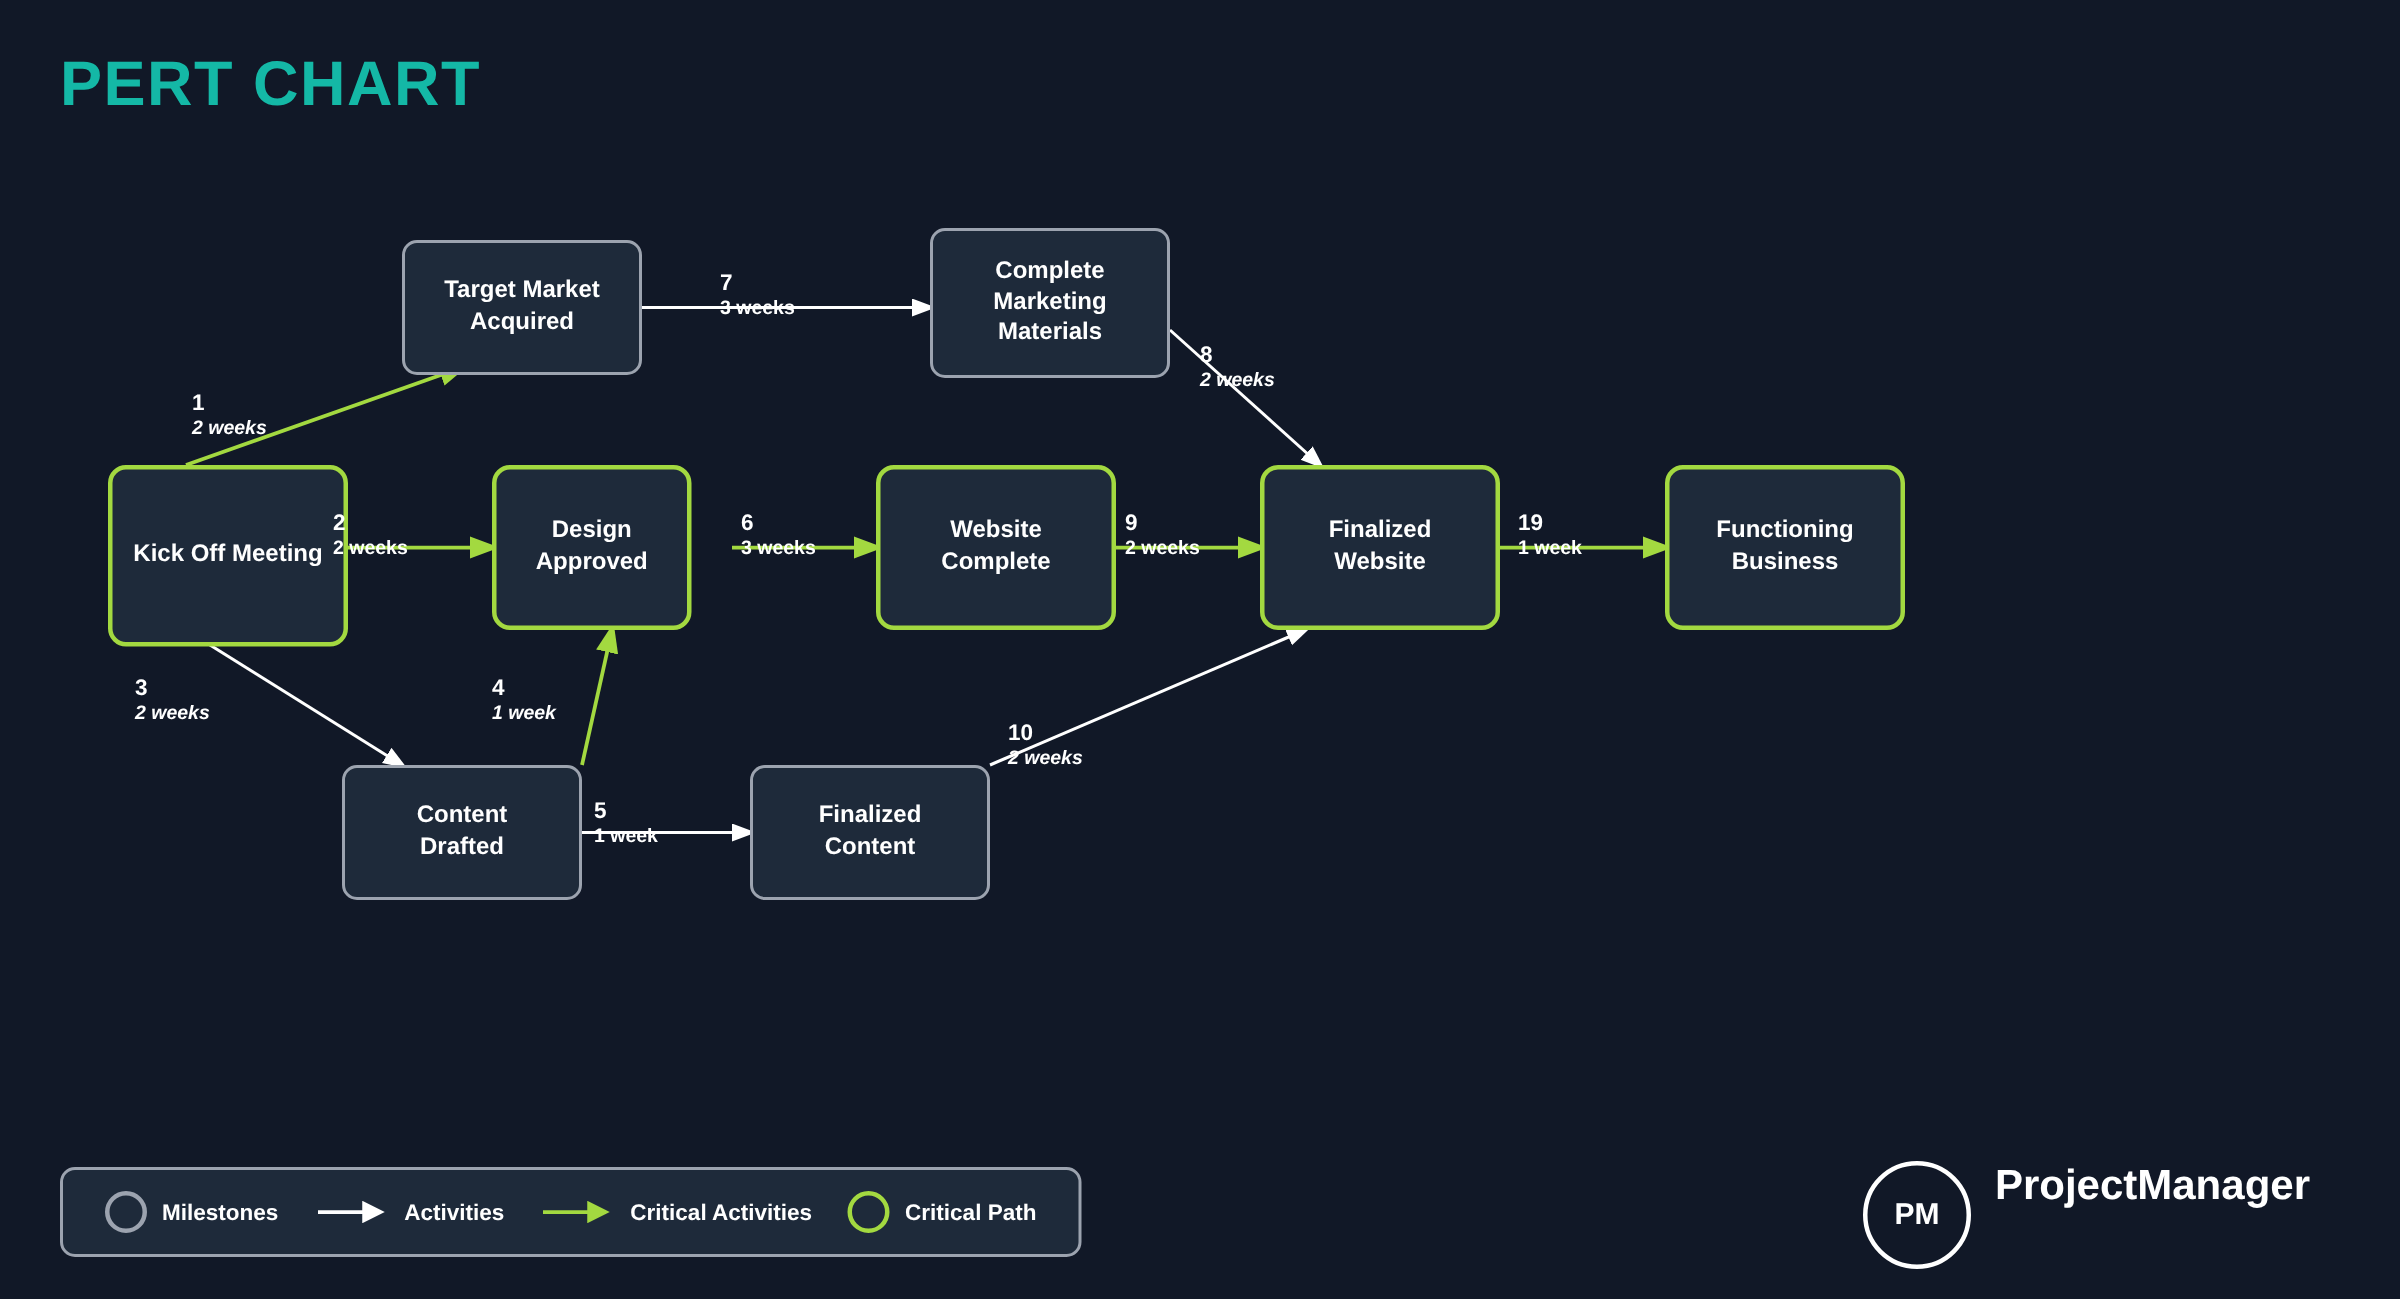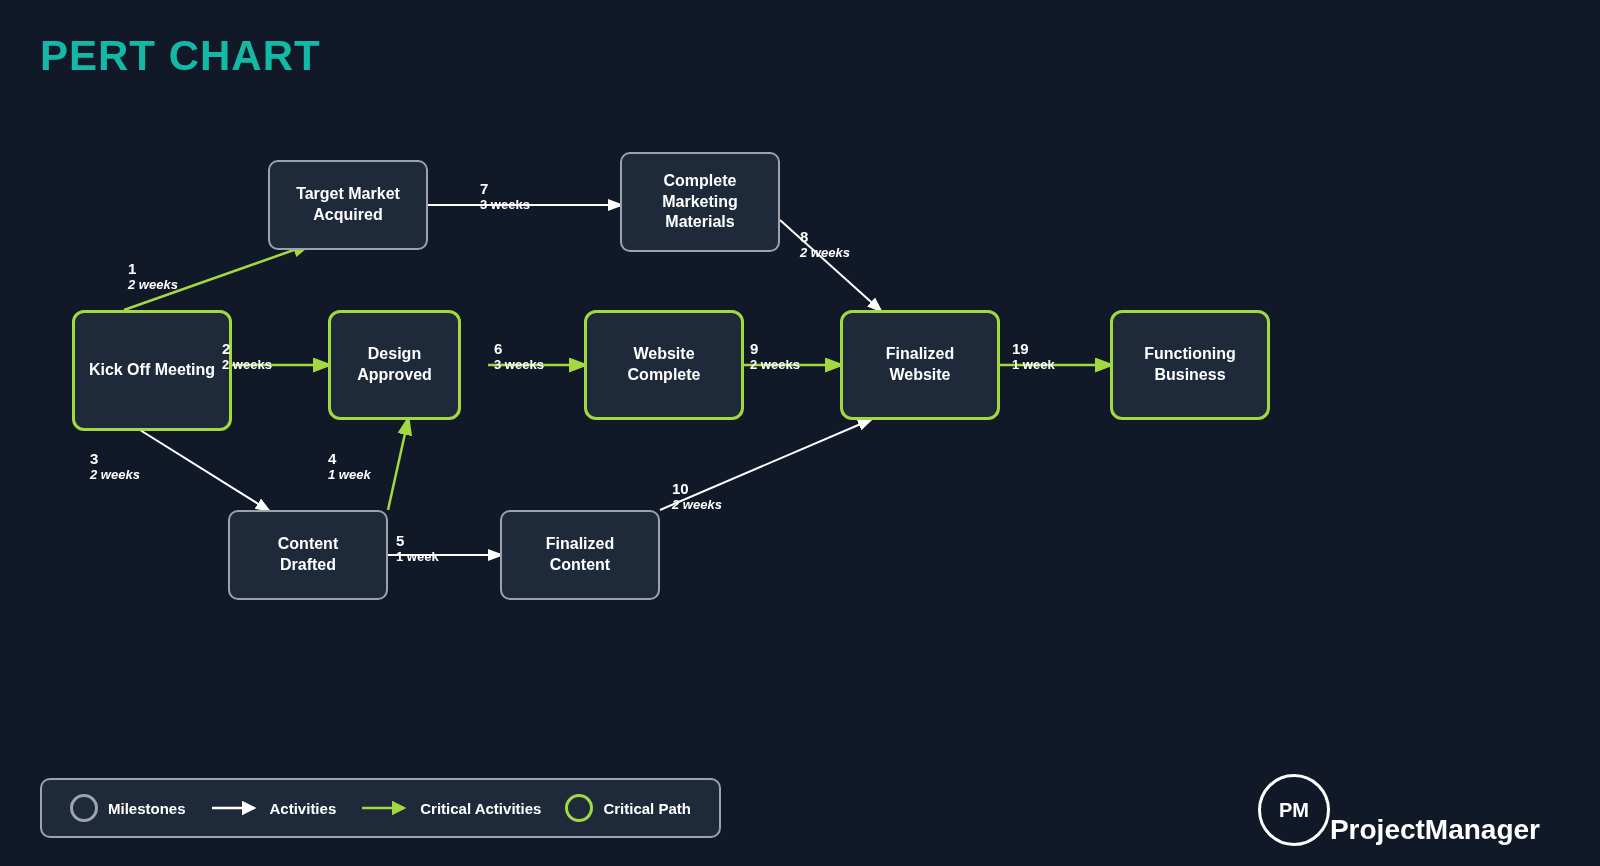--- a/index.html
+++ b/index.html
@@ -87,21 +87,22 @@
       font-weight: 600;
       color: #ffffff;
     }
 
     
     .pm-logo {
       position: absolute;
       bottom: 20px;
       right: 60px;
       display: flex;
-      align-items: flex-end;
+      align-items: flex-start;
+      gap: 16px;
     }
     .pm-circle {
       width: 72px;
       height: 72px;
       border-radius: 50%;
       border: 3px solid #ffffff;
       display: flex;
       align-items: center;
       justify-content: center;
       font-size: 20px;

